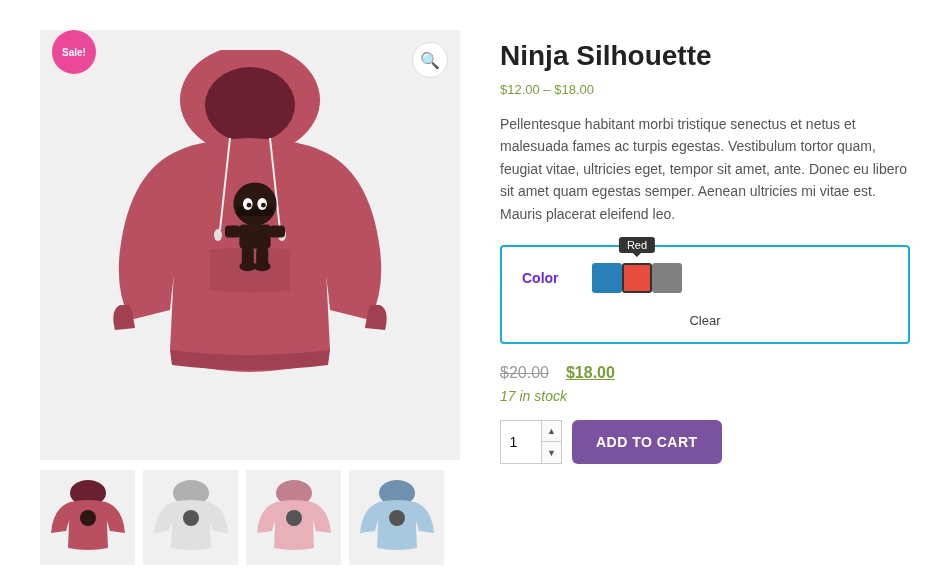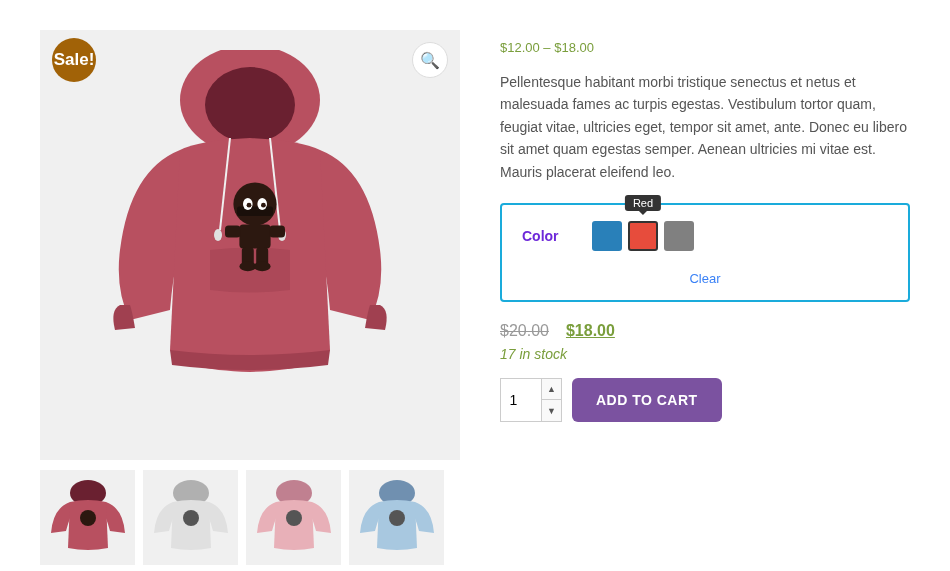--- a/index.html
+++ b/index.html
@@ -28,25 +28,25 @@
       background: #f0f0f0;
       width: 420px;
       height: 430px;
       display: flex;
       align-items: center;
       justify-content: center;
       overflow: hidden;
     }
     .sale-badge {
       position: absolute;
-      top: 8px;
+      top: 0;
       left: 12px;
-      background: #a16207;
+      background: #ec4899;
       color: #fff;
-      font-size: 17px;
+      font-size: 10px;
       font-weight: bold;
       border-radius: 50%;
       width: 44px;
       height: 44px;
       display: flex;
       align-items: center;
       justify-content: center;
       z-index: 2;
     }
     .zoom-btn {
@@ -126,21 +126,20 @@
       gap: 20px;
     }
     .variant-label {
       font-weight: 700;
       font-size: 14px;
       min-width: 50px;
       color: #6d28d9;
     }
     .color-options {
       display: flex;
-      gap: 6px;
       position: relative;
     }
     .color-swatch {
       width: 30px;
       height: 30px;
       border-radius: 3px;
       cursor: pointer;
       border: 2px solid transparent;
       position: relative;
     }
@@ -187,21 +186,21 @@
       border-radius: 2px;
       color: #333;
     }
     .size-btn.selected {
       border-color: #c0392b;
       border-width: 2px;
       color: #c0392b;
     }
     .clear-link {
       text-align: center;
-      color: #3b82f6;
+      color: #404040;
       font-size: 13px;
       cursor: pointer;
       margin-top: 20px;
     }
     
     .final-price-row {
       display: flex;
       align-items: center;
       gap: 17px;
       margin-bottom: 6px;
@@ -378,20 +377,21 @@
           <path d="M22,24 Q5,30 3,55 L18,53 Q22,38 26,32 Z" fill="#a8c8e0"></path>
           <path d="M58,24 Q75,30 77,55 L62,53 Q58,38 54,32 Z" fill="#a8c8e0"></path>
           <path d="M22,24 Q40,20 58,24 L60,70 Q40,74 20,70 Z" fill="#a8c8e0"></path>
           <circle cx="40" cy="40" r="8" fill="#555"></circle>
         </svg>
       </div>
     </div>
   </div>
 
   <div class="right-col">
+    <h1 class="product-title">Ninja Silhouette</h1>
     <div class="price-range">$12.00 – $18.00</div>
     <p class="description">Pellentesque habitant morbi tristique senectus et netus et malesuada fames ac turpis egestas. Vestibulum tortor quam, feugiat vitae, ultricies eget, tempor sit amet, ante. Donec eu libero sit amet quam egestas semper. Aenean ultricies mi vitae est. Mauris placerat eleifend leo.</p>
 
     <div class="variant-box">
 
       <div class="variant-row">
         <span class="variant-label">Color</span>
         <div class="color-options">
 
           <div class="color-swatch" style="background:#2980b9;"></div>

